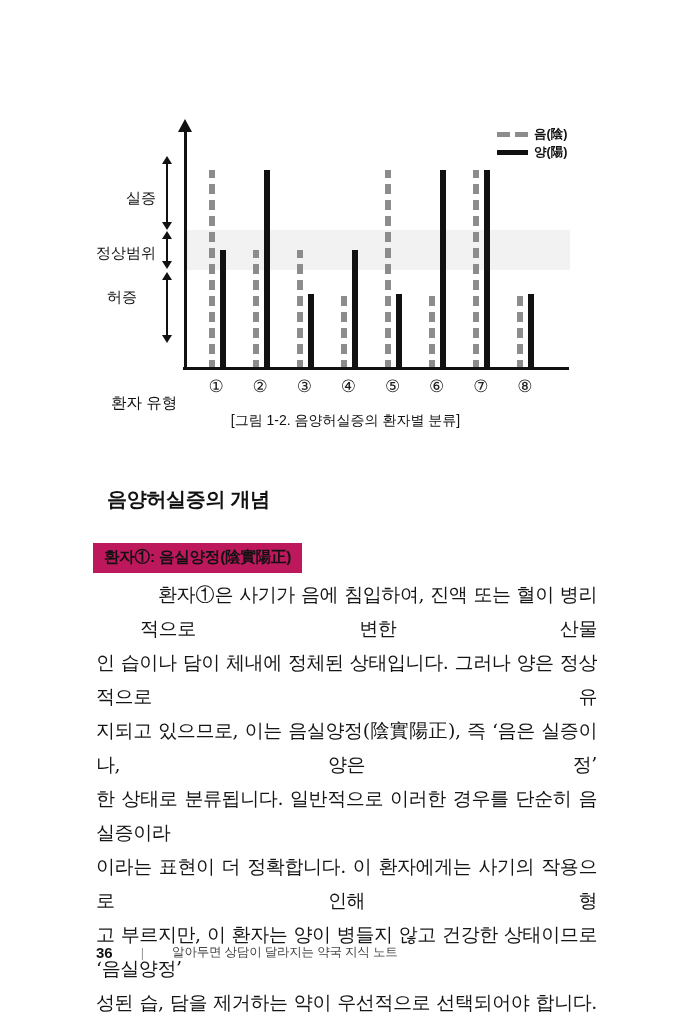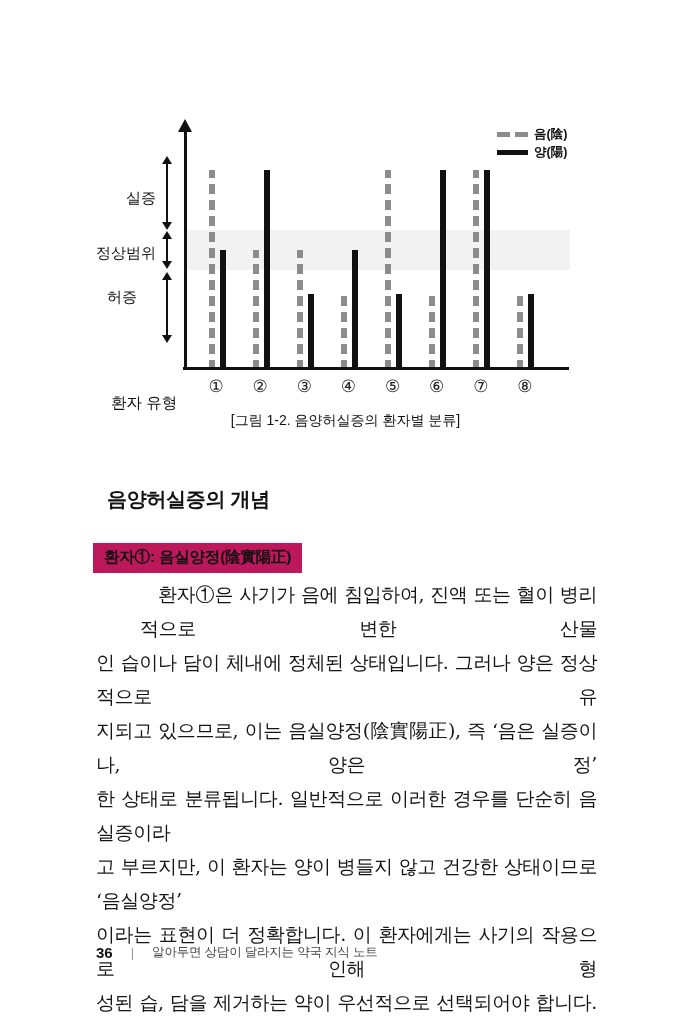--- a/index.html
+++ b/index.html
@@ -53,21 +53,21 @@
 
   .subsection-title { position:absolute; left:93px; top:543px; background:#be185d;
     padding:4px 11px 5px 11px; font-size:15.5px; font-weight:600; letter-spacing:-0.2px; }
 
   .body-text { position:absolute; left:96px; top:577px; width:501px;
     font-family:"DejaVu Serif", serif; font-size:19px; line-height:34px; color:#151515; }
   .body-line { text-align:justify; text-align-last:justify; letter-spacing:-0.4px; }
   .body-line:first-child { text-indent:18px;margin-left:44px; }
 
   
-  .footer { position:absolute; left:96px; top:944px; display:flex; align-items:center; gap:18px;justify-content:space-between; }
+  .footer { position:absolute; left:96px; top:944px; display:flex; align-items:center; gap:28px;justify-content:space-between; }
   .footer-page { font-size:15px; font-weight:700; color:#111; }
   .footer-sep { font-size:13px; color:#9a9a9a; font-weight:300; }
   .footer-title { font-size:12.5px; color:#444; letter-spacing:-0.2px; }
 </style>
 </head>
 <body>
 
 <div class="page">
 
   <div class="chart-layer">
@@ -148,22 +148,22 @@
 
   <h1 class="section-title">음양허실증의 개념</h1>
 
   <div class="subsection-title">환자①: 음실양정(陰實陽正)</div>
 
   <div class="body-text" id="body-text">
       <div class="body-line">환자①은 사기가 음에 침입하여, 진액 또는 혈이 병리적으로 변한 산물</div>
       <div class="body-line">인 습이나 담이 체내에 정체된 상태입니다. 그러나 양은 정상적으로 유</div>
       <div class="body-line">지되고 있으므로, 이는 음실양정(陰實陽正), 즉 ‘음은 실증이나, 양은 정’</div>
       <div class="body-line">한 상태로 분류됩니다. 일반적으로 이러한 경우를 단순히 음실증이라</div>
+      <div class="body-line">이라는 표현이 더 정확합니다. 이 환자에게는 사기의 작용으로 인해 형</div>
       <div class="body-line">고 부르지만, 이 환자는 양이 병들지 않고 건강한 상태이므로 ‘음실양정’</div>
-      <div class="body-line">이라는 표현이 더 정확합니다. 이 환자에게는 사기의 작용으로 인해 형</div>
       <div class="body-line">성된 습, 담을 제거하는 약이 우선적으로 선택되어야 합니다. 또한 어혈</div>
     </div>
 
   <div class="footer">
     <span class="footer-page">36</span>
     <span class="footer-sep">|</span>
     <span class="footer-title">알아두면 상담이 달라지는 약국 지식 노트</span>
   </div>
 
 </div>

